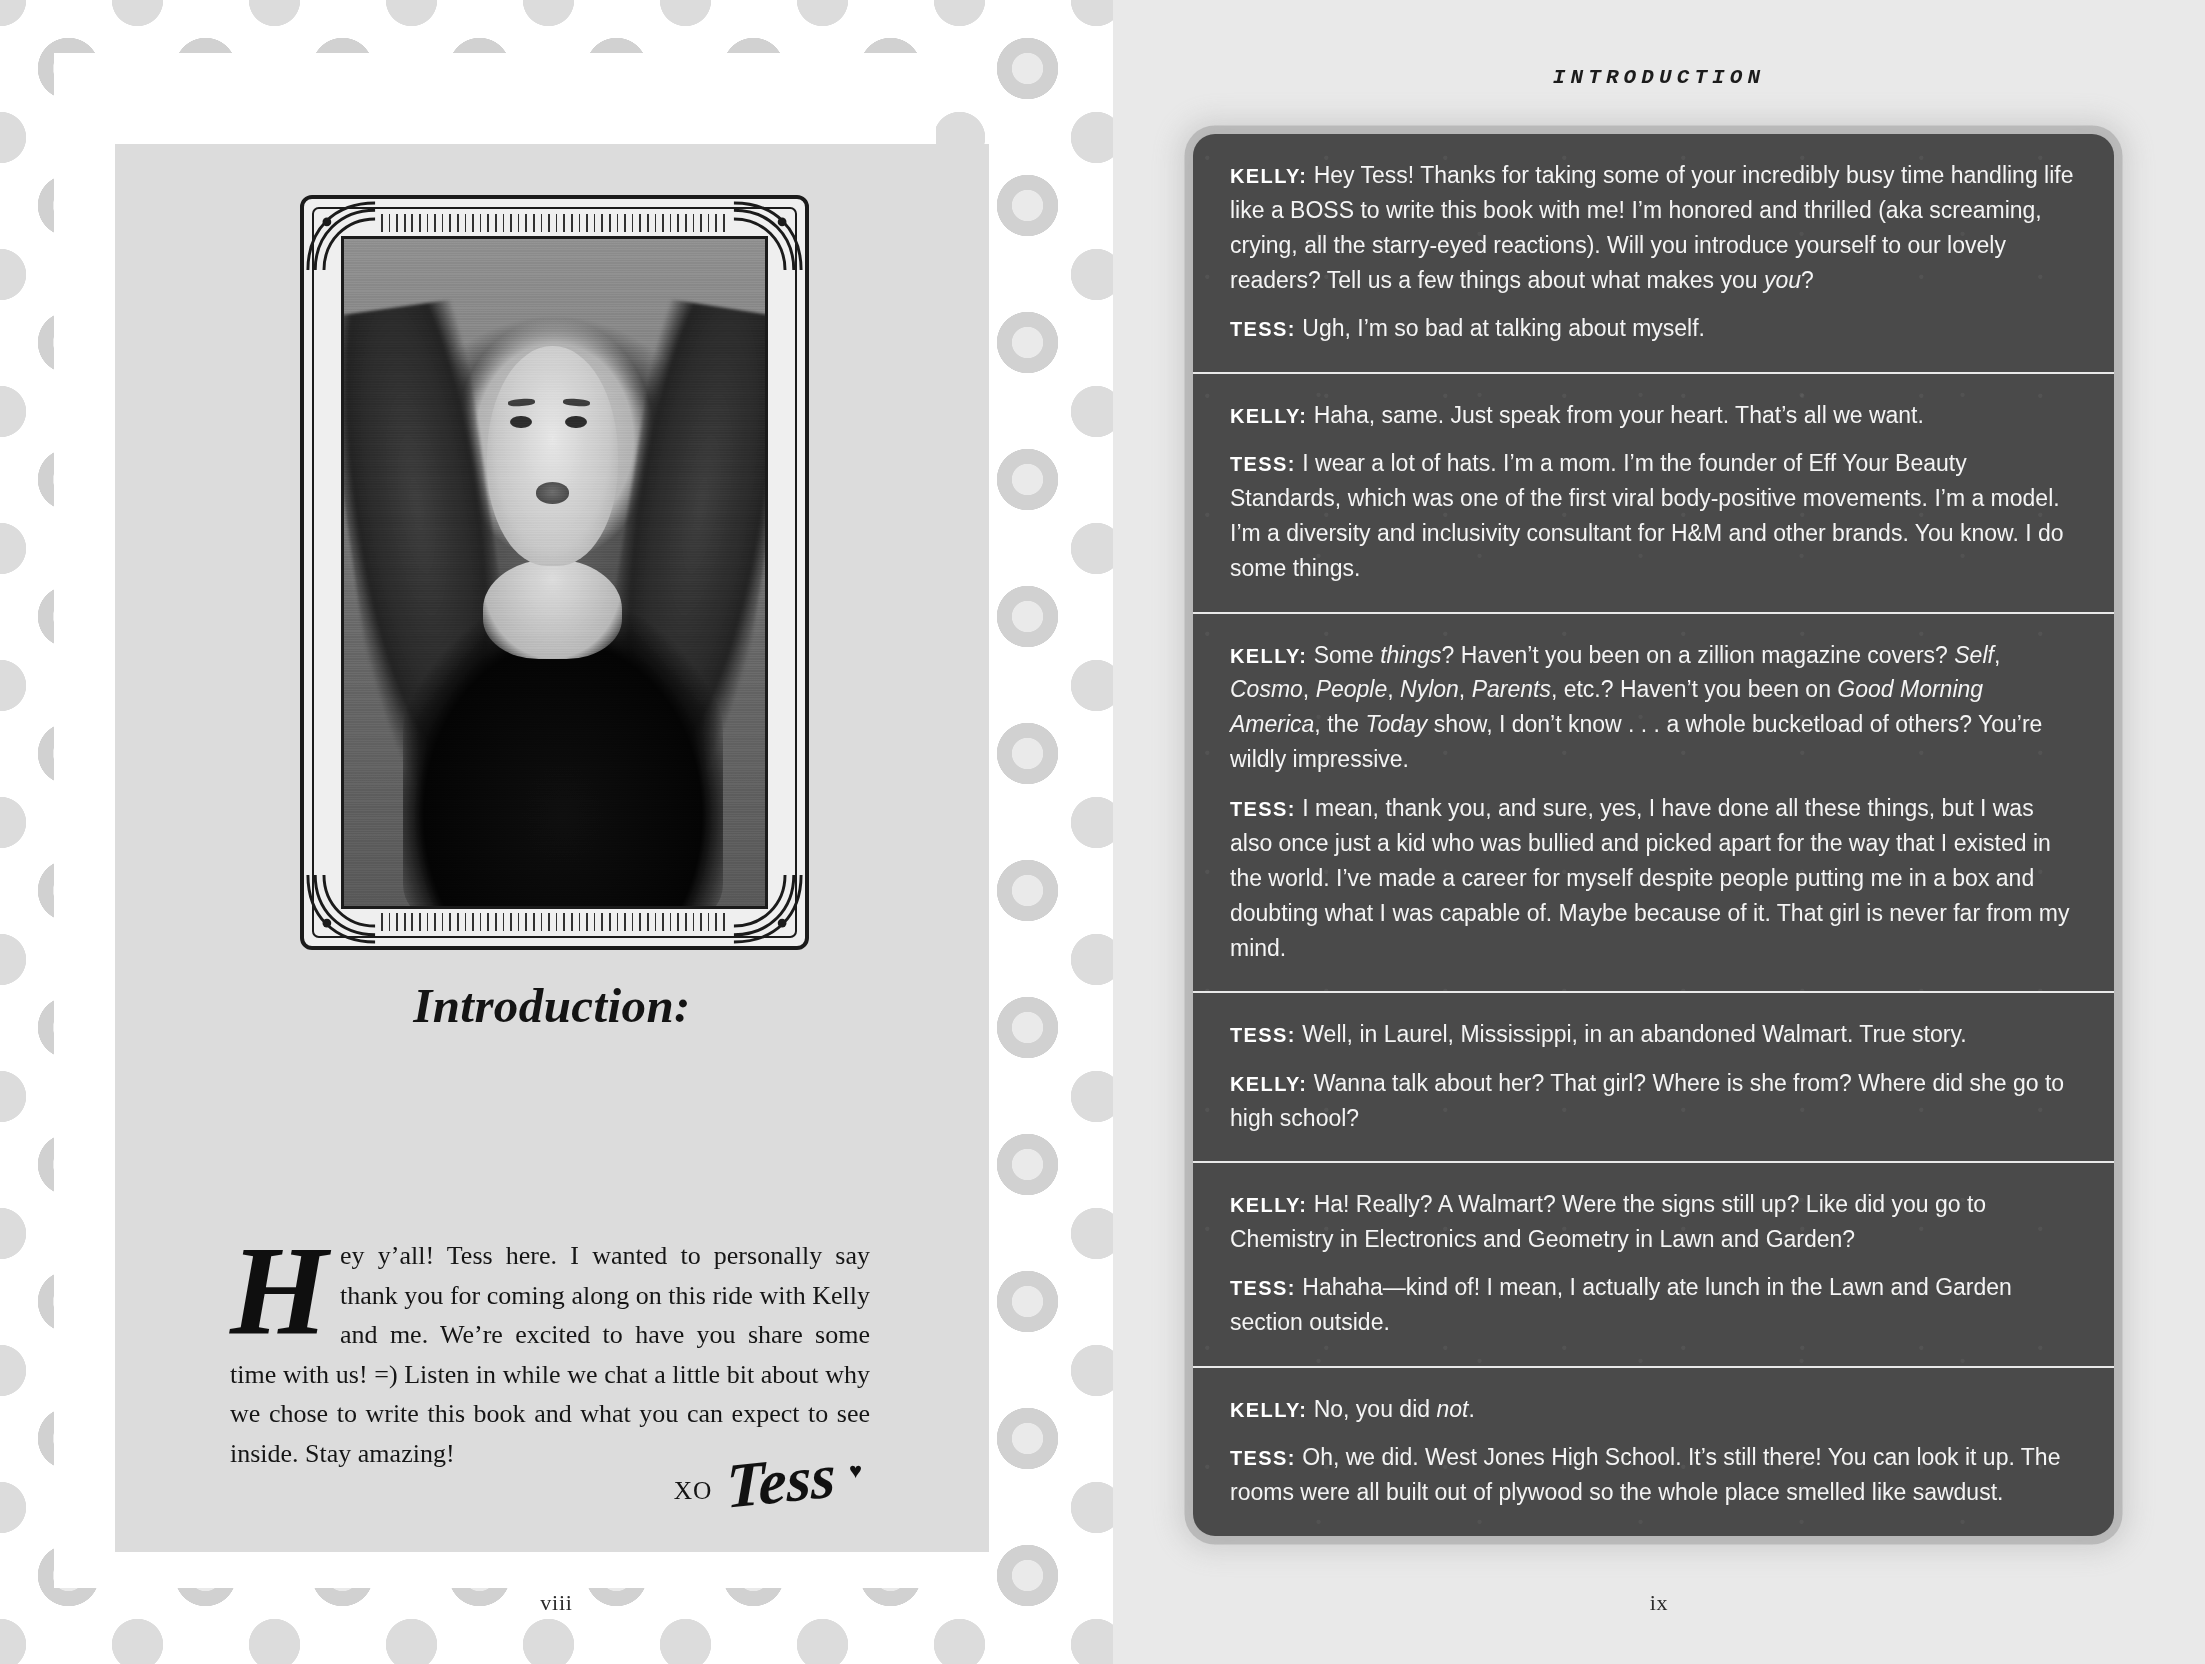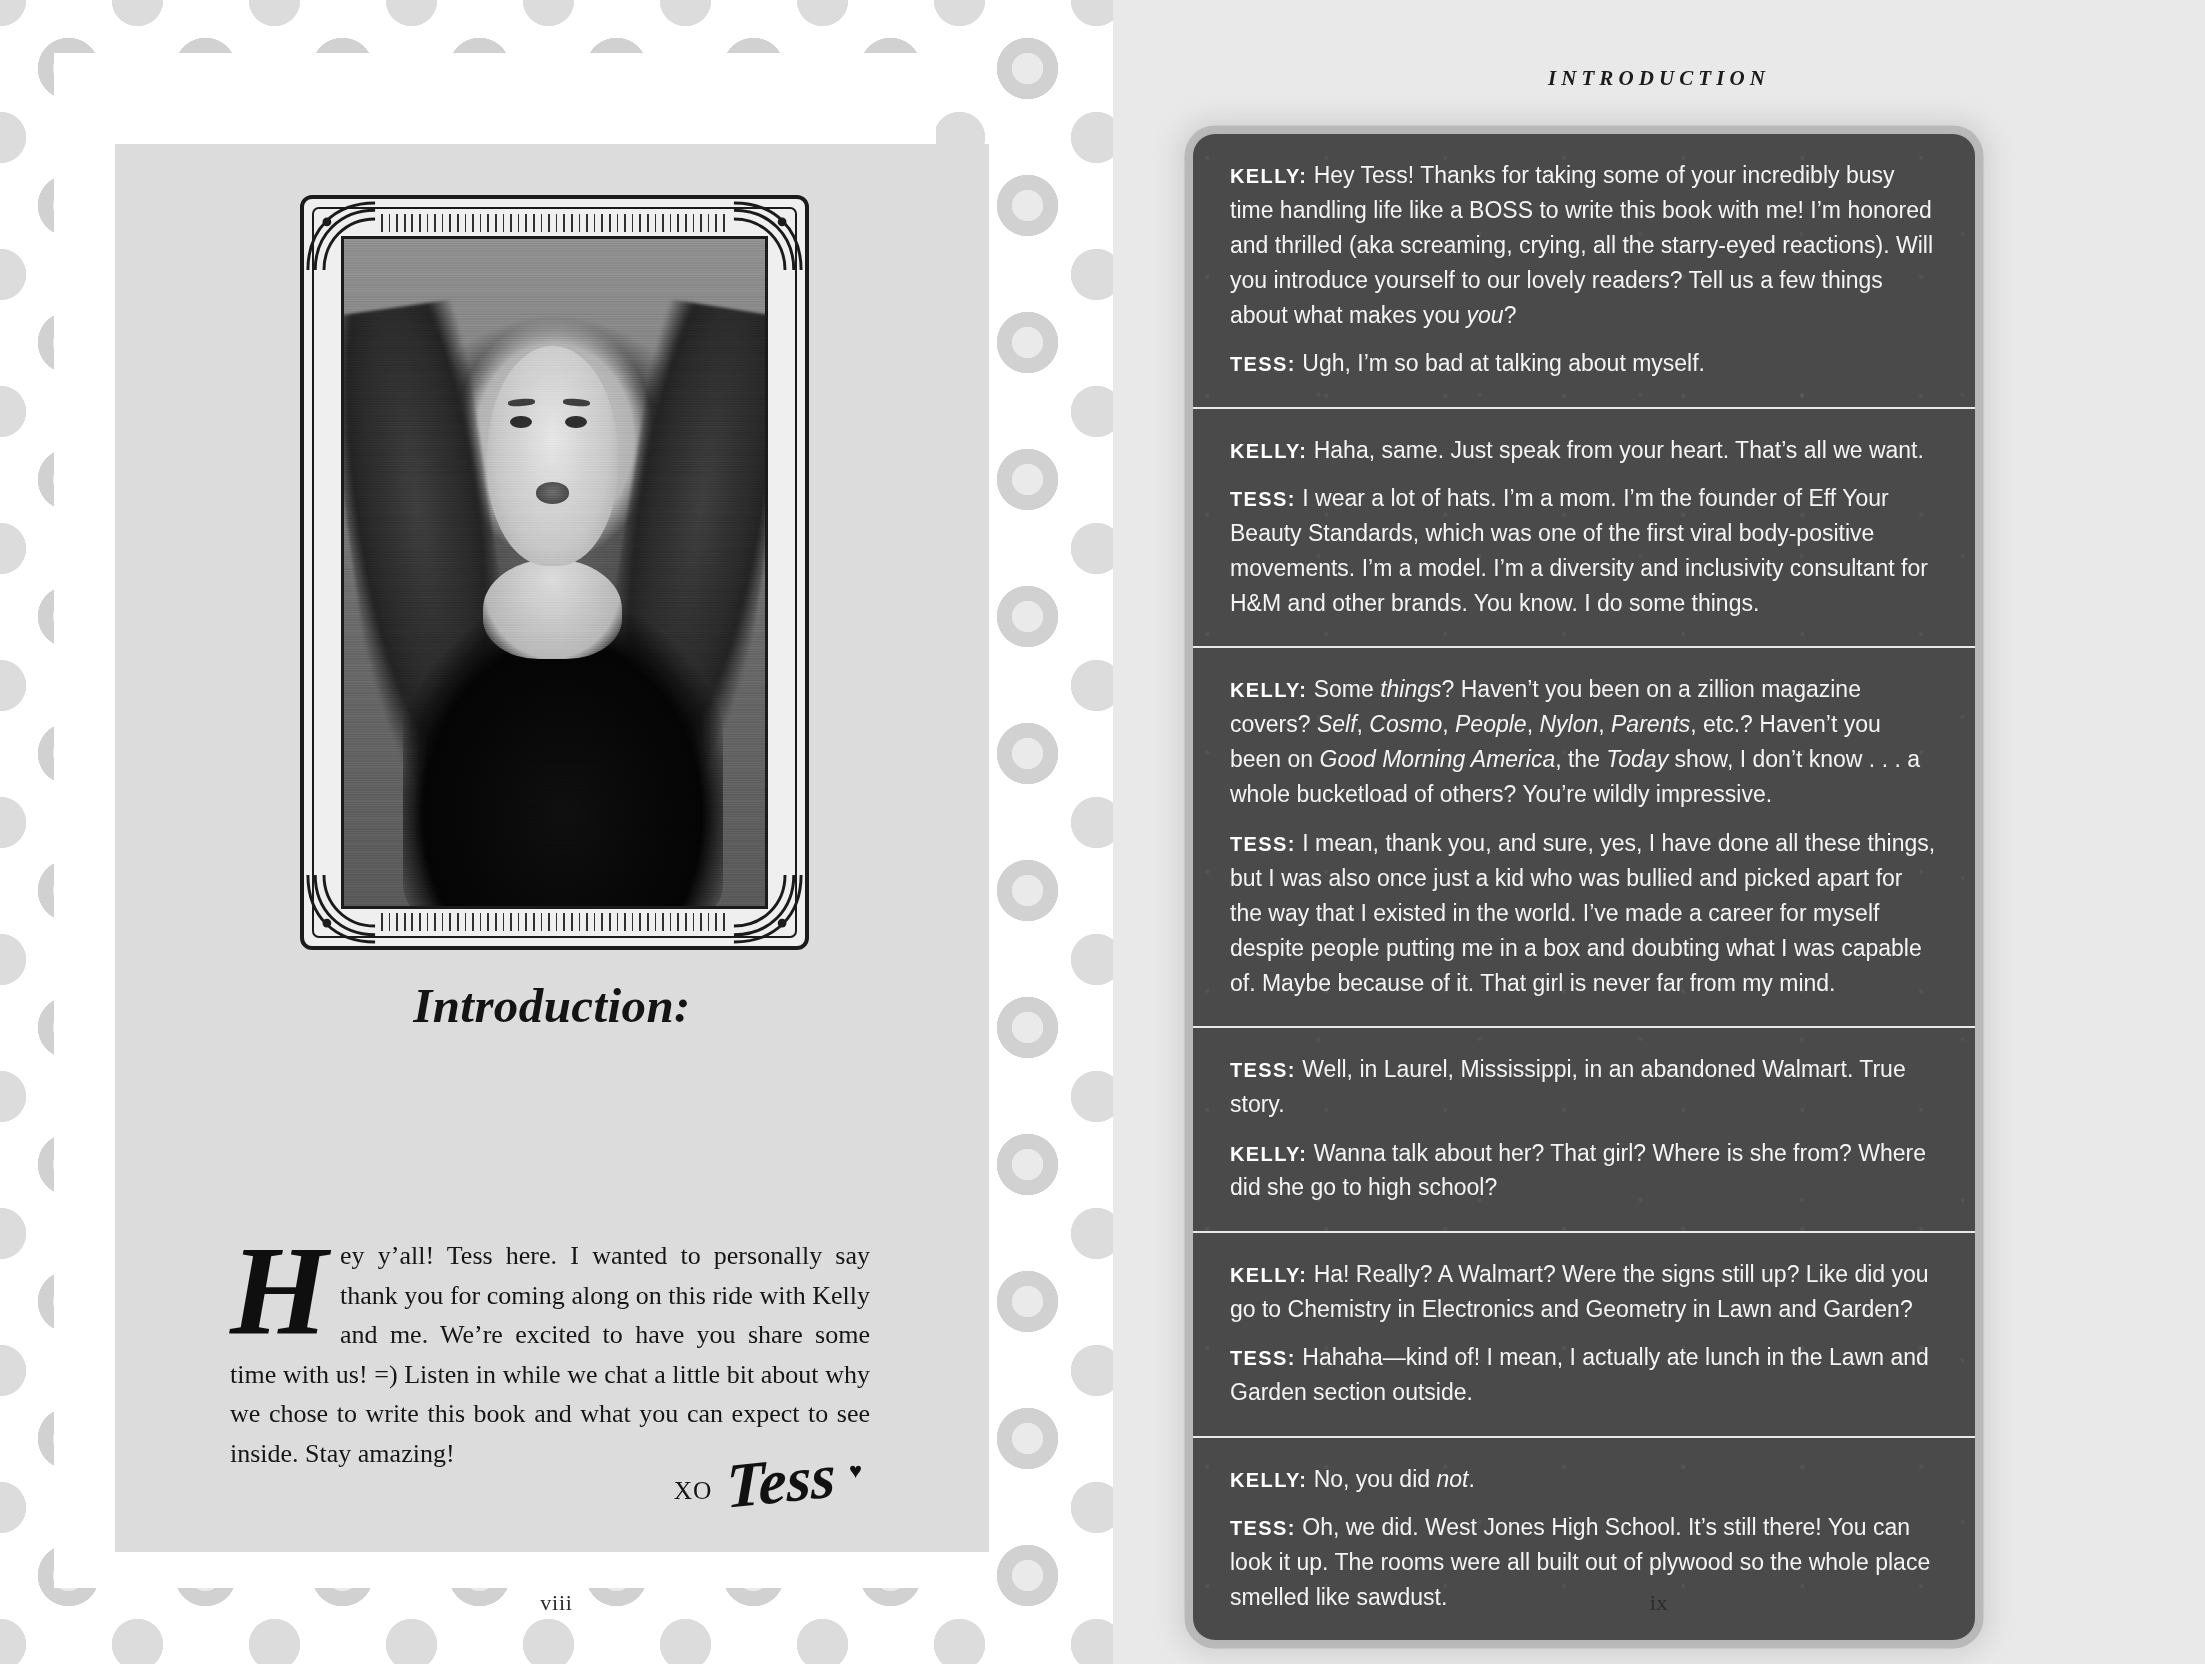--- a/index.html
+++ b/index.html
@@ -290,32 +290,32 @@
     width: 1092px;
     height: 1665px;
     background: #e9e9e9;
     overflow: hidden;
   }
   #running-head {
     position: absolute;
     left: 0; right: 0;
     top: 66px;
     text-align: center;
-    font-family: Liberation Serif, serif;
+    font-family: Liberation Mono, monospace;
     font-style: italic;
     font-weight: 700;
     font-size: 21px;
     letter-spacing: 5.1px;
     color: #1c1c1c;
   }
   #convo {
     position: absolute;
     left: 80px;
     top: 134px;
-    width: 782px;
+    width: 921px;
     background: #4a4a4a;
     border-radius: 22px;
     padding: 0;
     box-shadow: 0 0 0 8.5px rgba(130,130,130,.35), 0 0 24px 15.3px rgba(160,160,160,.30);
     overflow: hidden;
   }
   #convo:before {
     content: "";
     position: absolute;
     inset: 0;

